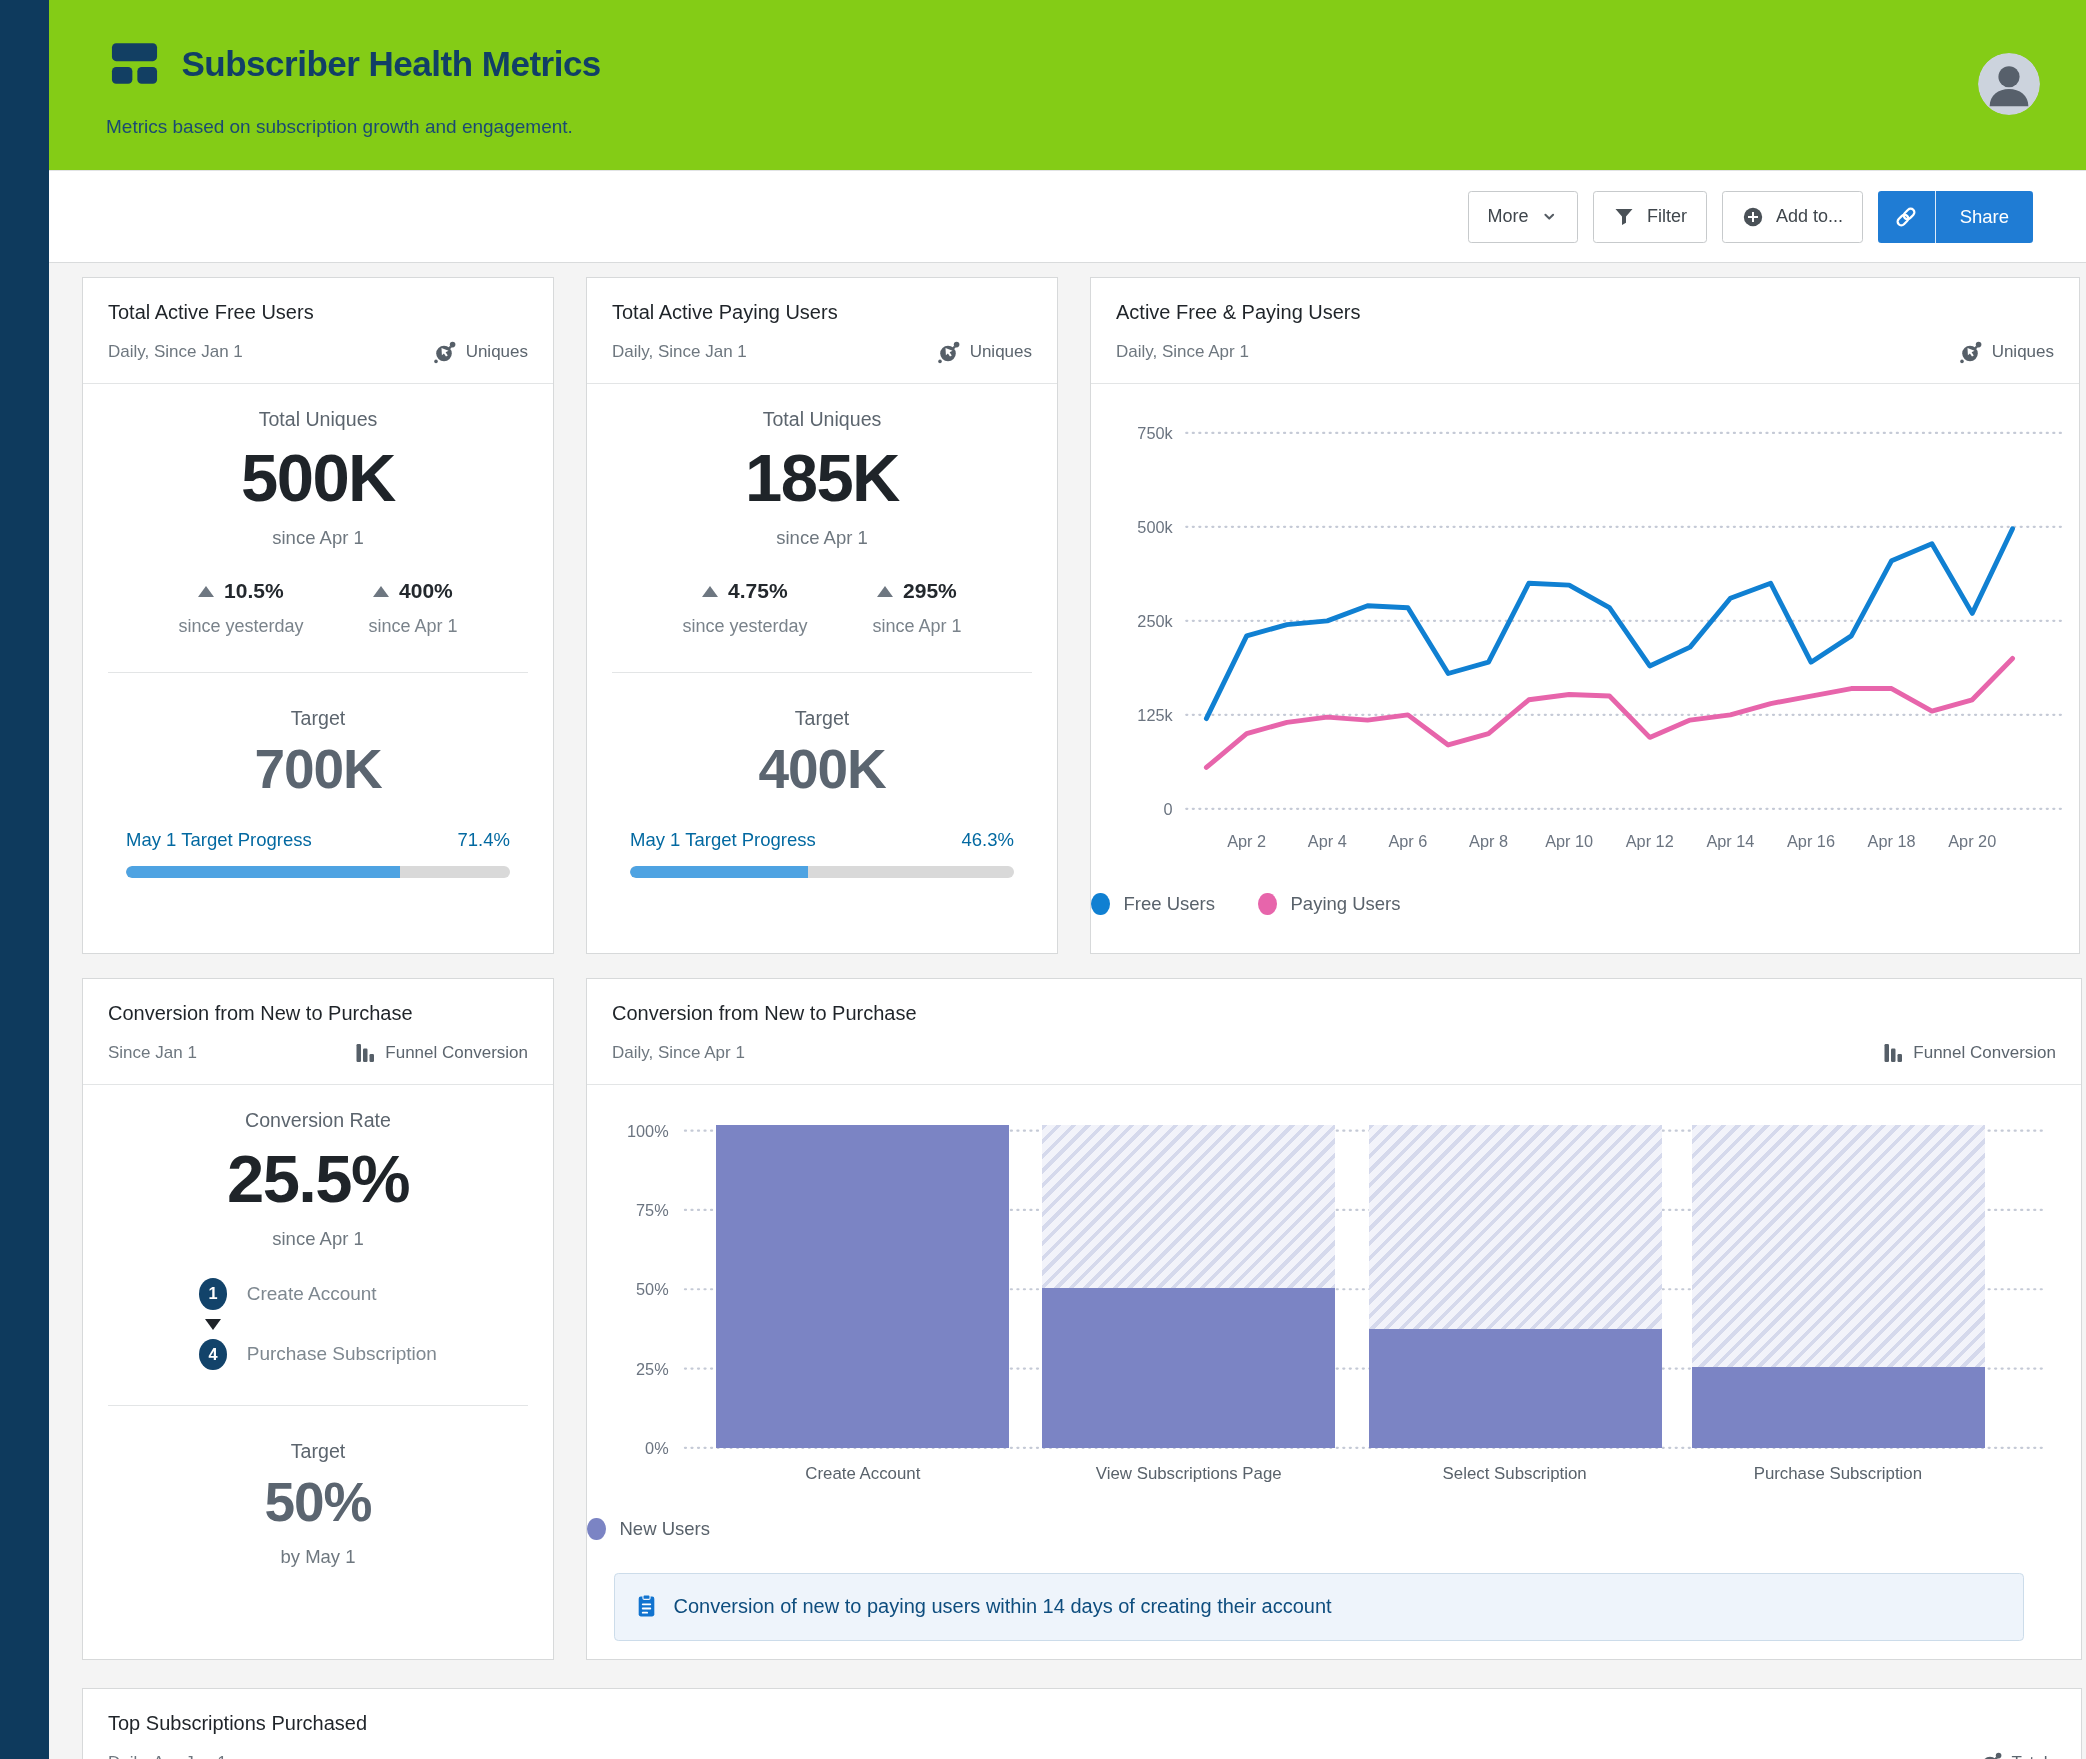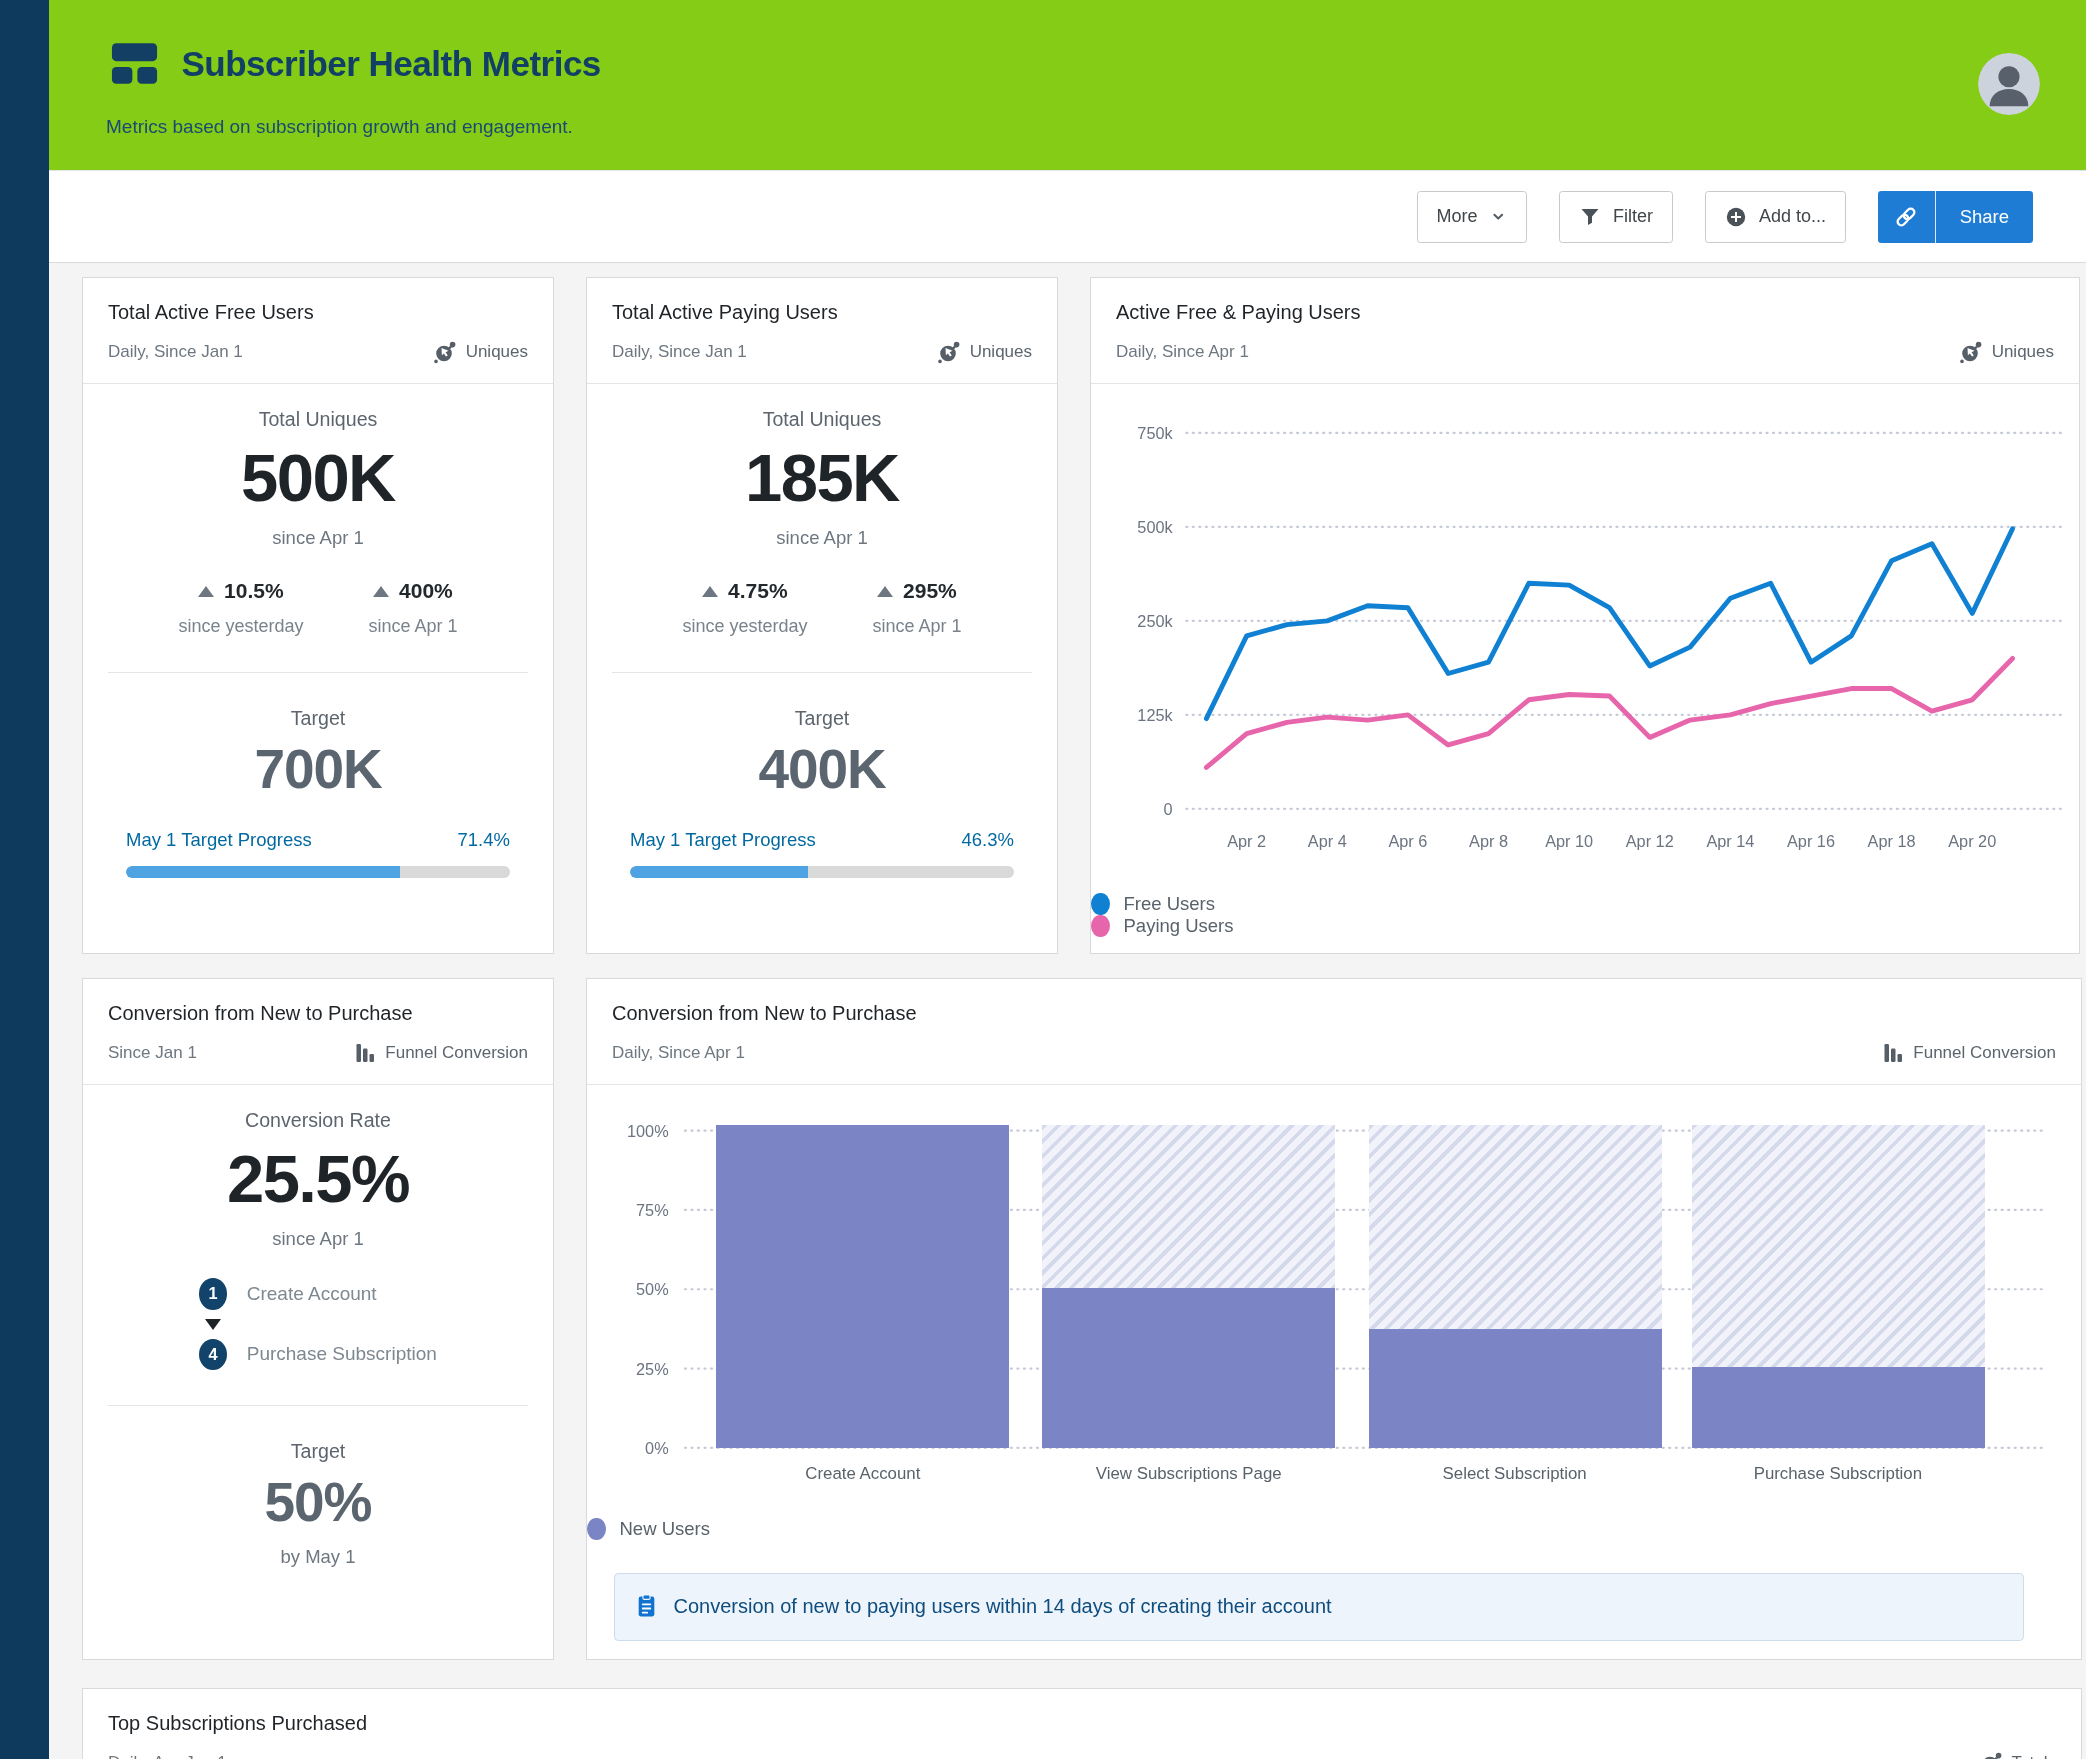--- a/index.html
+++ b/index.html
@@ -14,21 +14,21 @@
   
   .header{position:absolute;left:49px;top:0;right:0;height:170px;background:#84cc16;border-bottom:1.1px solid #e2e4e5;}
   .header-inner{padding:35px 0 0 57px;}
   .title-row{display:flex;align-items:center;gap:18.5px;}
   .title-row svg{width:57px;height:57px;}
   .page-title{font-size:35px;font-weight:700;color:#113f66;letter-spacing:-0.5px;}
   .page-subtitle{margin-top:24px;font-size:19px;color:#1b4a72;}
   .avatar{position:absolute;right:47px;top:53px;width:62px;height:62px;border-radius:50%;cursor:pointer;}
   
   .toolbar{position:absolute;left:49px;top:171px;right:0;height:92px;background:#fff;border-bottom:1.6px solid #d9dbdc;
-    display:flex;align-items:center;justify-content:flex-end;gap:32px;padding-right:54px;box-sizing:border-box;}
+    display:flex;align-items:center;justify-content:flex-end;gap:15px;padding-right:54px;box-sizing:border-box;}
   .btn{height:50px;display:flex;align-items:center;gap:11px;padding:0 18.5px;background:#fff;
     border:1.1px solid #c7cacc;border-radius:3.3px;font-size:18px;color:#3f464c;cursor:pointer;}
   .btn svg{width:24px;height:24px;}
   .btn-split{display:flex;height:52px;border-radius:3.3px;overflow:hidden;cursor:pointer;}
   .btn-split .seg-icon{width:57px;background:#1f7cd4;display:flex;align-items:center;justify-content:center;}
   .btn-split .seg-icon svg{width:26px;height:26px;}
   .btn-split .seg-text{background:#1f7cd4;color:#fff;font-size:18.5px;display:flex;align-items:center;
     padding:0 24px;border-left:1.1px solid rgba(255,255,255,.85);}
   
   .card{position:absolute;background:#fff;border:1.1px solid #d7d9da;box-sizing:border-box;}
@@ -65,21 +65,21 @@
   .steps{width:max-content;margin:28px auto 0 auto;text-align:left;}
   .step-row{display:flex;align-items:center;gap:19.6px;}
   .badge{width:28px;height:31.5px;border-radius:50%;background:#12436a;color:#fff;font-size:16.3px;font-weight:700;
     display:flex;align-items:center;justify-content:center;}
   .step-label{font-size:19px;color:#7e8890;}
   .arrow-row{height:29px;display:flex;align-items:center;padding-left:6px;}
   .down-arrow{width:0;height:0;border-left:8.2px solid transparent;border-right:8.2px solid transparent;border-top:11px solid #1e2328;}
   
   .chart-body{position:relative;height:559px;}
   .chart-body svg{position:absolute;left:0;top:0;}
-  .legend{position:absolute;left:0;right:0;display:flex;justify-content:flex-start;flex-direction:column;}
+  .legend{position:absolute;left:0;right:0;display:flex;justify-content:flex-start;gap:43px;}
   #line-legend{top:509px;}
   #funnel-legend{top:433px;}
   .legend-item{display:flex;align-items:center;gap:14px;font-size:18.5px;color:#59626b;cursor:pointer;}
   .legend-dot{width:18.5px;height:22px;border-radius:50%;}
   .funnel-body{position:relative;height:565px;}
   .fbar{position:absolute;}
   .fbar .hatch{position:absolute;left:0;right:0;top:0;bottom:0;
     background:repeating-linear-gradient(135deg,#d5d9ec 0 3.8px,#f2f3fa 3.8px 10.3px);}
   .fbar .solid{position:absolute;left:0;right:0;bottom:0;background:#7b84c4;}
   .footnote{position:absolute;left:27px;right:57px;top:488px;height:68px;background:#eef4fb;

